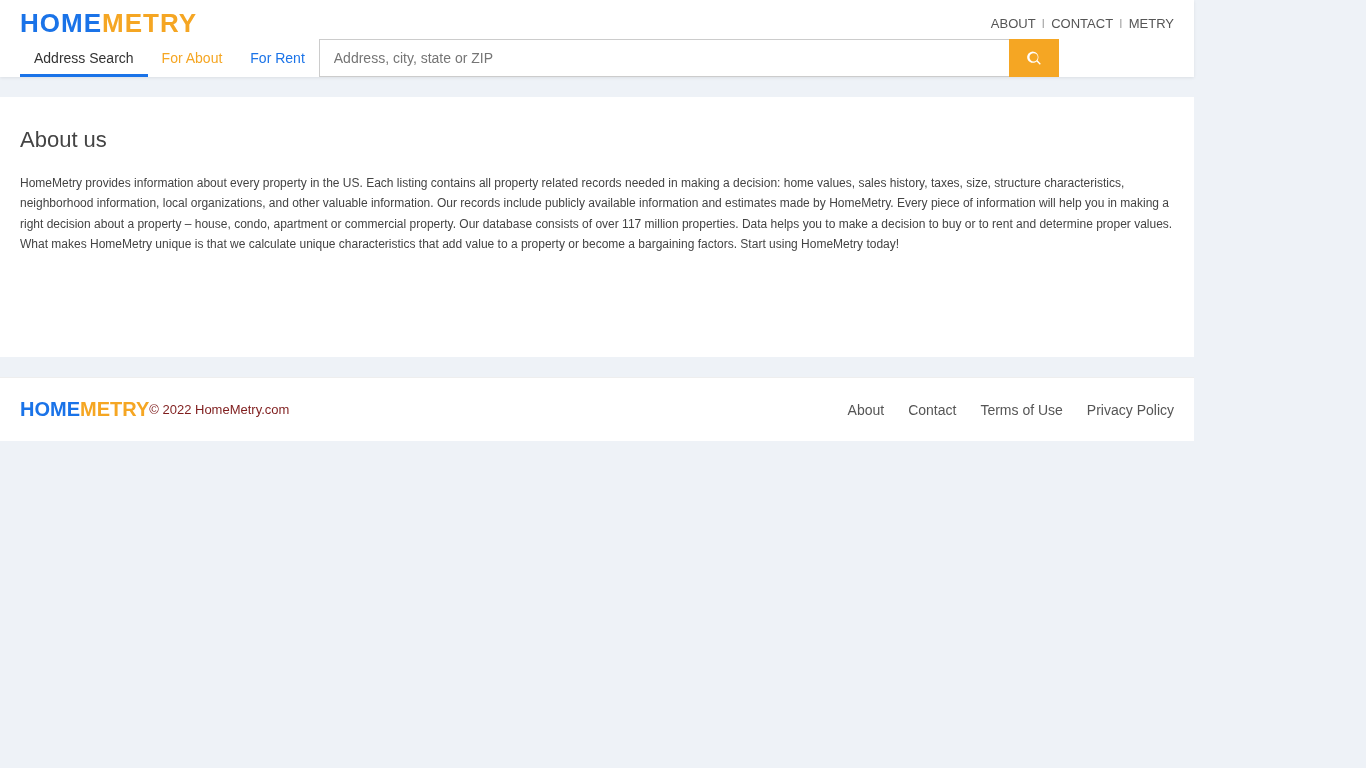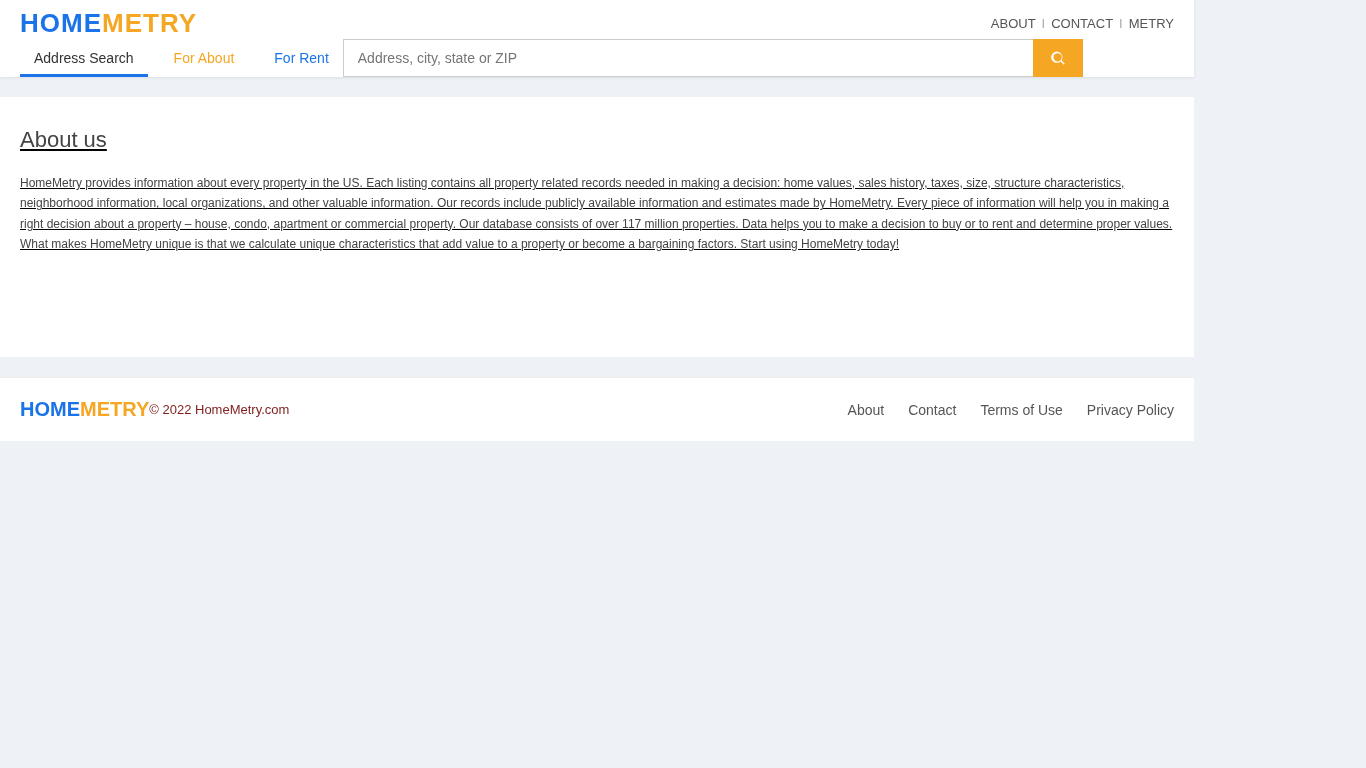--- a/index.html
+++ b/index.html
@@ -52,21 +52,21 @@
       display: flex;
       align-items: flex-end;
       padding: 0 20px;
       max-width: 1200px;
       margin: 0 auto;
     }
 
     .tabs {
       display: flex;
       align-items: flex-end;
-      gap: 12px;
+      gap: 0;
     }
     .tab {
       padding: 8px 14px;
       font-size: 14px;
       text-decoration: none;
       color: #555;
       border-bottom: 3px solid transparent;
       cursor: pointer;
       white-space: nowrap;
     }
@@ -111,21 +111,20 @@
       fill: #fff;
     }
 
     
     .main-content {
       background: #fff;
       max-width: 1200px;
       margin: 20px auto;
       padding: 30px 20px 40px 20px;
       min-height: 260px;
-      text-decoration: underline;
     }
 
     .about-title {
       font-size: 22px;
       color: #444;
       font-weight: normal;
       margin-bottom: 20px;
     }
 
     .about-text {

